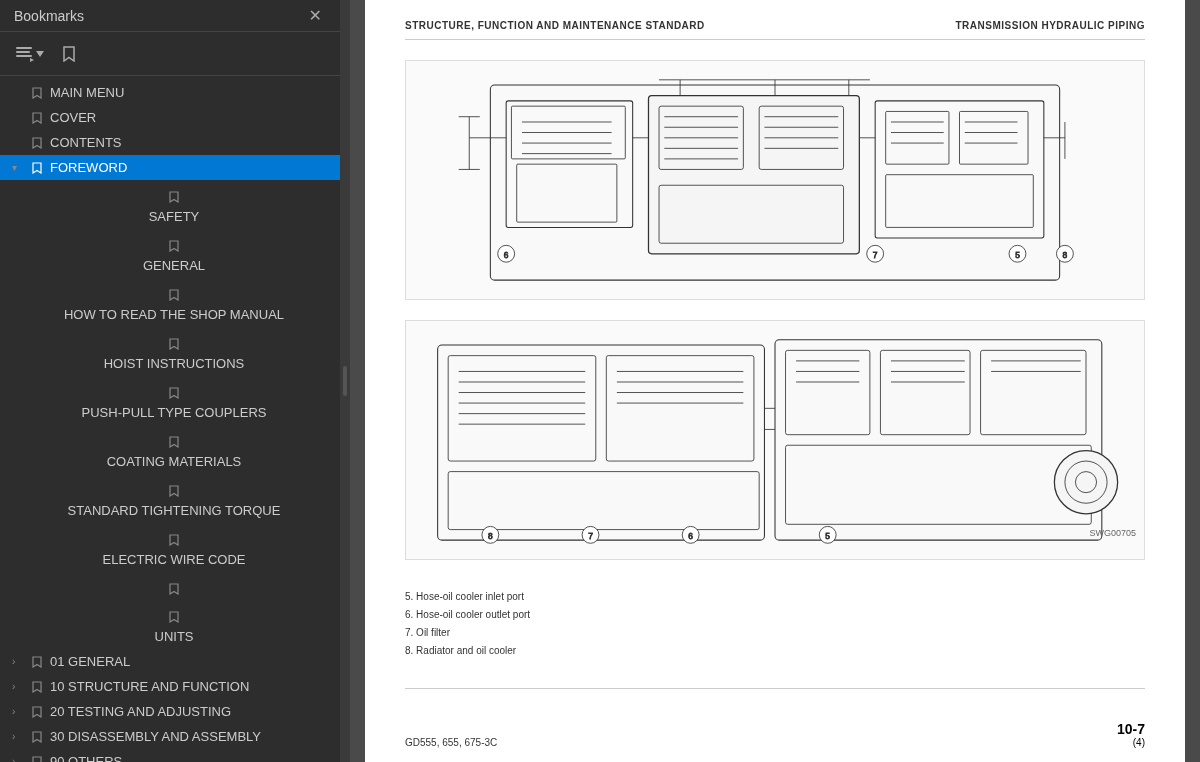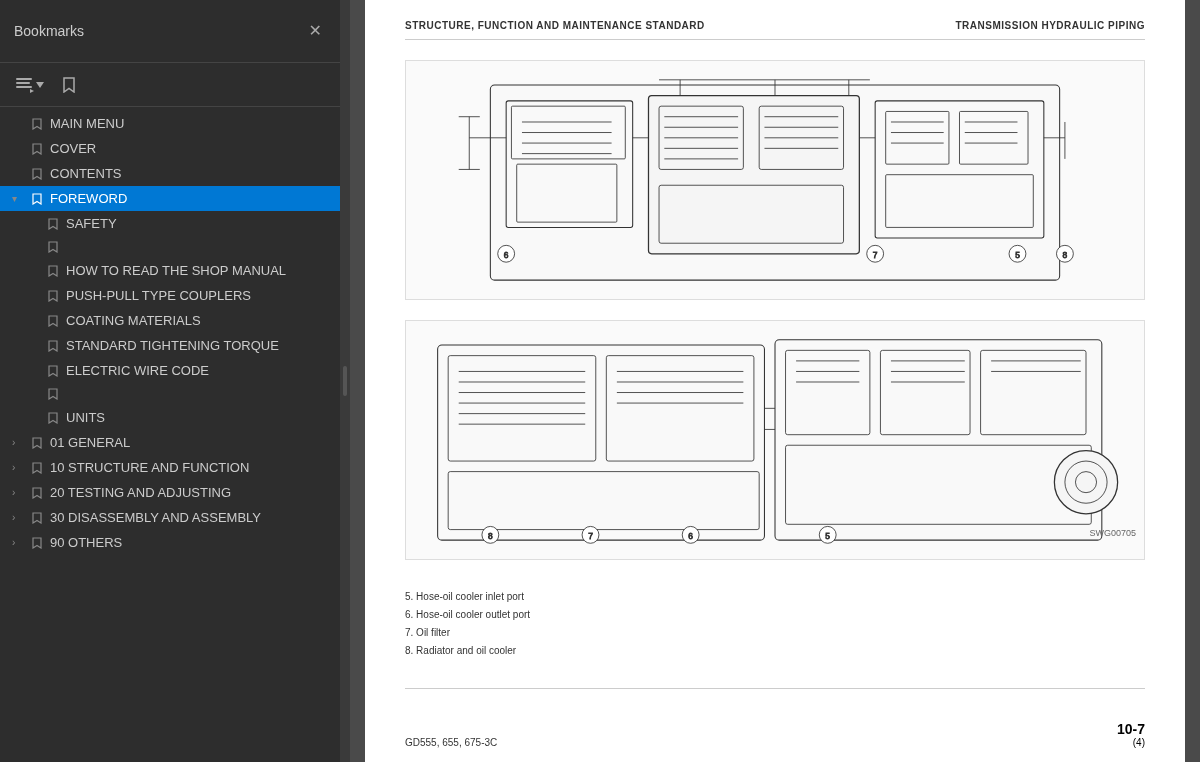--- a/index.html
+++ b/index.html
@@ -16,21 +16,21 @@
       overflow: hidden;
     }
 
     #sidebar-header {
       background: #2d2d2d;
       padding: 12px 14px;
       display: flex;
       align-items: center;
       justify-content: space-between;
       border-bottom: 1px solid #444;
-      height: 63px;
+      height: 32px;
     }
 
     #sidebar-title {
       color: #ccc;
       font-size: 14px;
       font-weight: 400;
     }
 
     #close-btn {
       color: #aaa;
@@ -79,21 +79,21 @@
       padding: 5px 8px 5px 12px;
       cursor: pointer;
       color: #ccc;
       font-size: 13px;
       gap: 6px;
       position: relative;
     }
     .bookmark-item.active { background: #0078d4; color: #fff; }
     .bookmark-item.active .bm-icon { color: #fff; }
 
-    .bm-indent1 { padding-left: 28px; }
+    .bm-indent1 { padding-left: 16px; flex-direction: column; }
 
     .bm-arrow {
       font-size: 10px;
       color: #888;
       width: 12px;
       display: inline-block;
       flex-shrink: 0;
     }
     .bm-icon {
       font-size: 11px;
@@ -305,29 +305,39 @@
         </span>
         <span class="bm-label">SAFETY</span>
       </div>
       <div class="bookmark-item bm-indent1">
         <span class="bm-arrow"></span>
         <span class="bm-icon">
           <svg width="10" height="12" viewBox="0 0 10 12" fill="none" stroke="currentColor" stroke-width="1.2">
             <path d="M1 1 h8 v10 l-4-2.5 L1 11 Z"></path>
           </svg>
         </span>
+        <span class="bm-label">GENERAL</span>
       </div>
       <div class="bookmark-item bm-indent1">
         <span class="bm-arrow"></span>
         <span class="bm-icon">
           <svg width="10" height="12" viewBox="0 0 10 12" fill="none" stroke="currentColor" stroke-width="1.2">
             <path d="M1 1 h8 v10 l-4-2.5 L1 11 Z"></path>
           </svg>
         </span>
         <span class="bm-label">HOW TO READ THE SHOP MANUAL</span>
+      </div>
+      <div class="bookmark-item bm-indent1">
+        <span class="bm-arrow"></span>
+        <span class="bm-icon">
+          <svg width="10" height="12" viewBox="0 0 10 12" fill="none" stroke="currentColor" stroke-width="1.2">
+            <path d="M1 1 h8 v10 l-4-2.5 L1 11 Z"></path>
+          </svg>
+        </span>
+        <span class="bm-label">HOIST INSTRUCTIONS</span>
       </div>
       <div class="bookmark-item bm-indent1">
         <span class="bm-arrow"></span>
         <span class="bm-icon">
           <svg width="10" height="12" viewBox="0 0 10 12" fill="none" stroke="currentColor" stroke-width="1.2">
             <path d="M1 1 h8 v10 l-4-2.5 L1 11 Z"></path>
           </svg>
         </span>
         <span class="bm-label">PUSH-PULL TYPE COUPLERS</span>
       </div>

